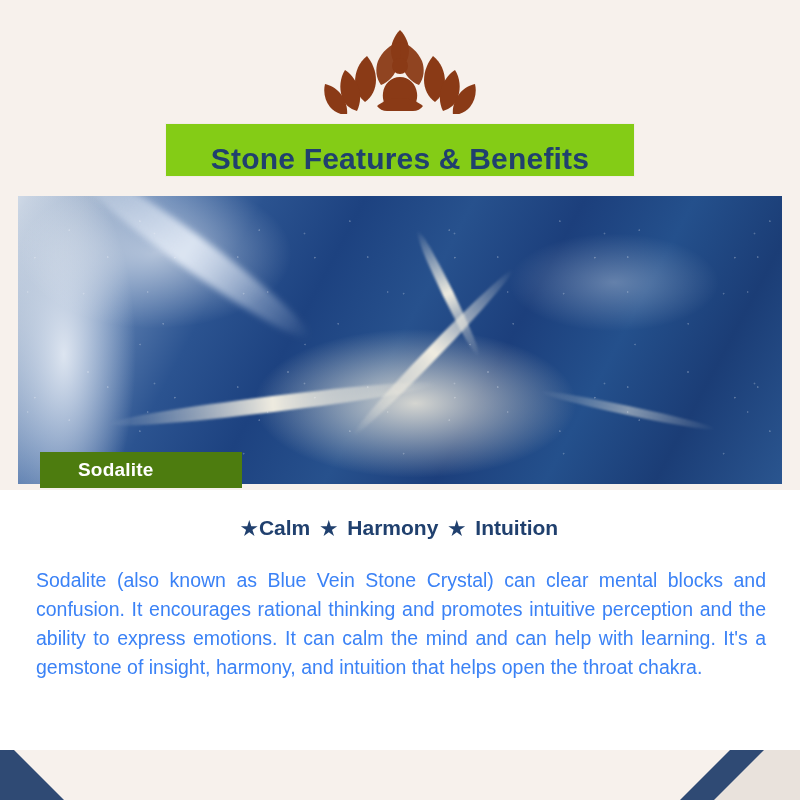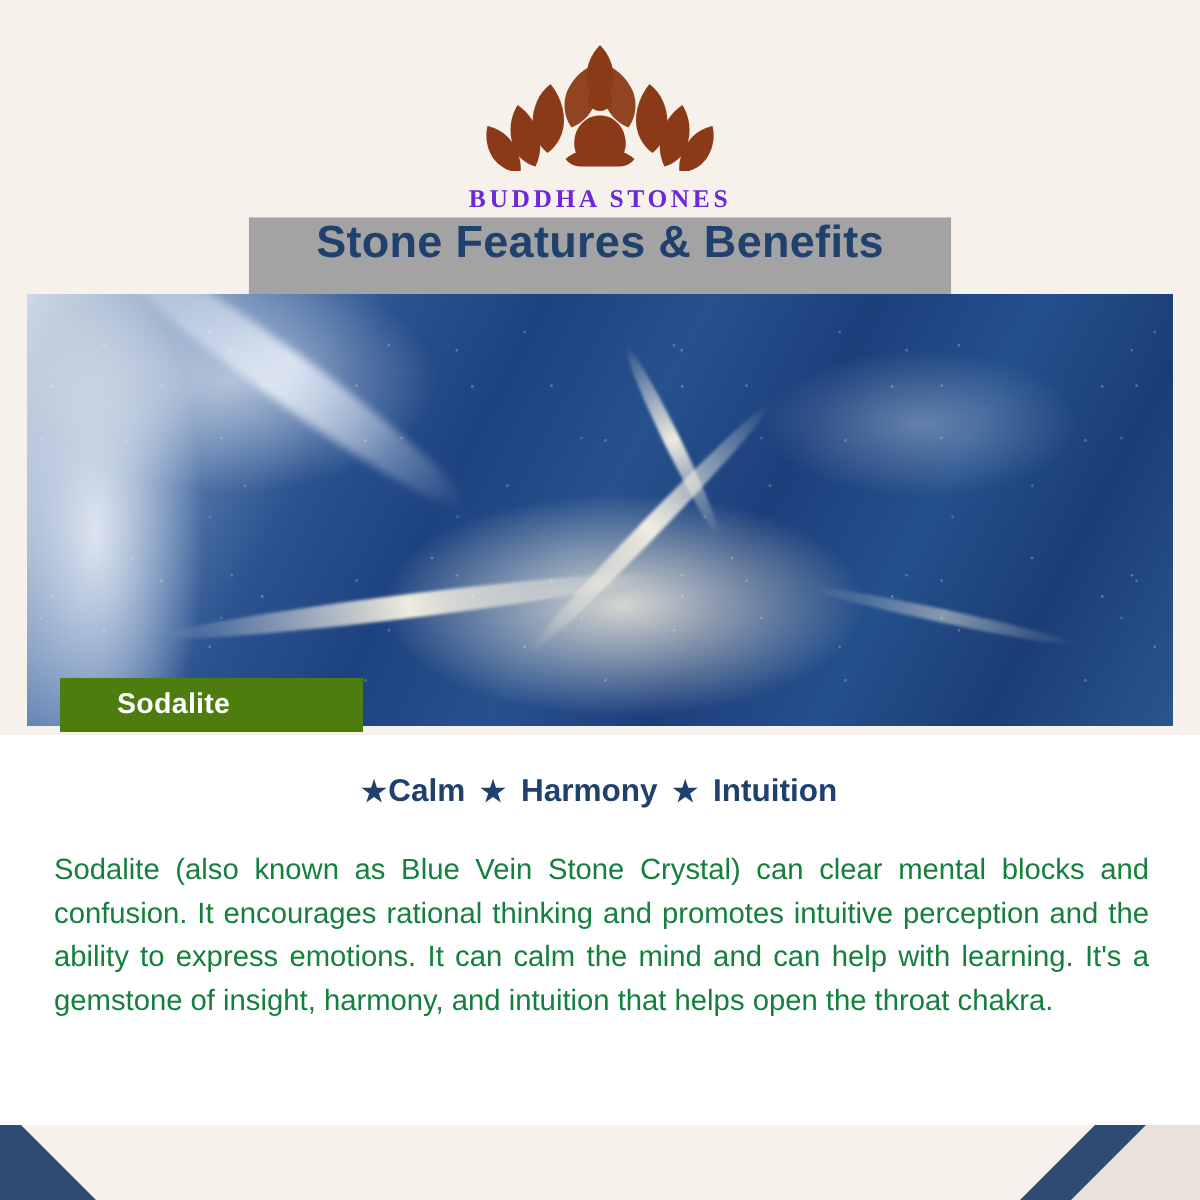--- a/index.html
+++ b/index.html
@@ -84,27 +84,27 @@
     margin-top: 4px;
     font-size: 17px;
     letter-spacing: 2.4px;
     color: #6d28d9;
     font-family: "Liberation Serif", serif;
     font-weight: bold;
   }
 
   .title-bar {
     position: absolute;
-    top: 145px;
+    top: 124px;
     left: 166px;
     width: 468px;
     height: 52px;
-    background: #a3a3a3;
+    background: #84cc16;
     display: flex;
-    align-items: flex-start;
+    align-items: flex-end;
     justify-content: center;
     box-shadow: 0 0 0 1px rgba(0,0,0,0.02);
   }
   .title-text {
     color: #20406e;
     font-size: 30px;
     font-weight: bold;
     letter-spacing: 0.2px;
     white-space: nowrap;
   }
@@ -243,21 +243,21 @@
     font-size: 19px;
   }
   .kw-item { margin: 0 1px; }
   .kw-gap { display: inline-block; width: 9px; }
 
   .description {
     position: absolute;
     top: 76px;
     left: 36px;
     width: 730px;
-    color: #15803d;
+    color: #3b82f6;
     font-size: 19.5px;
     line-height: 29px;
     text-align: justify;
     text-justify: inter-word;
   }
 </style>
 </head>
 <body>
 
 <div class="page">

